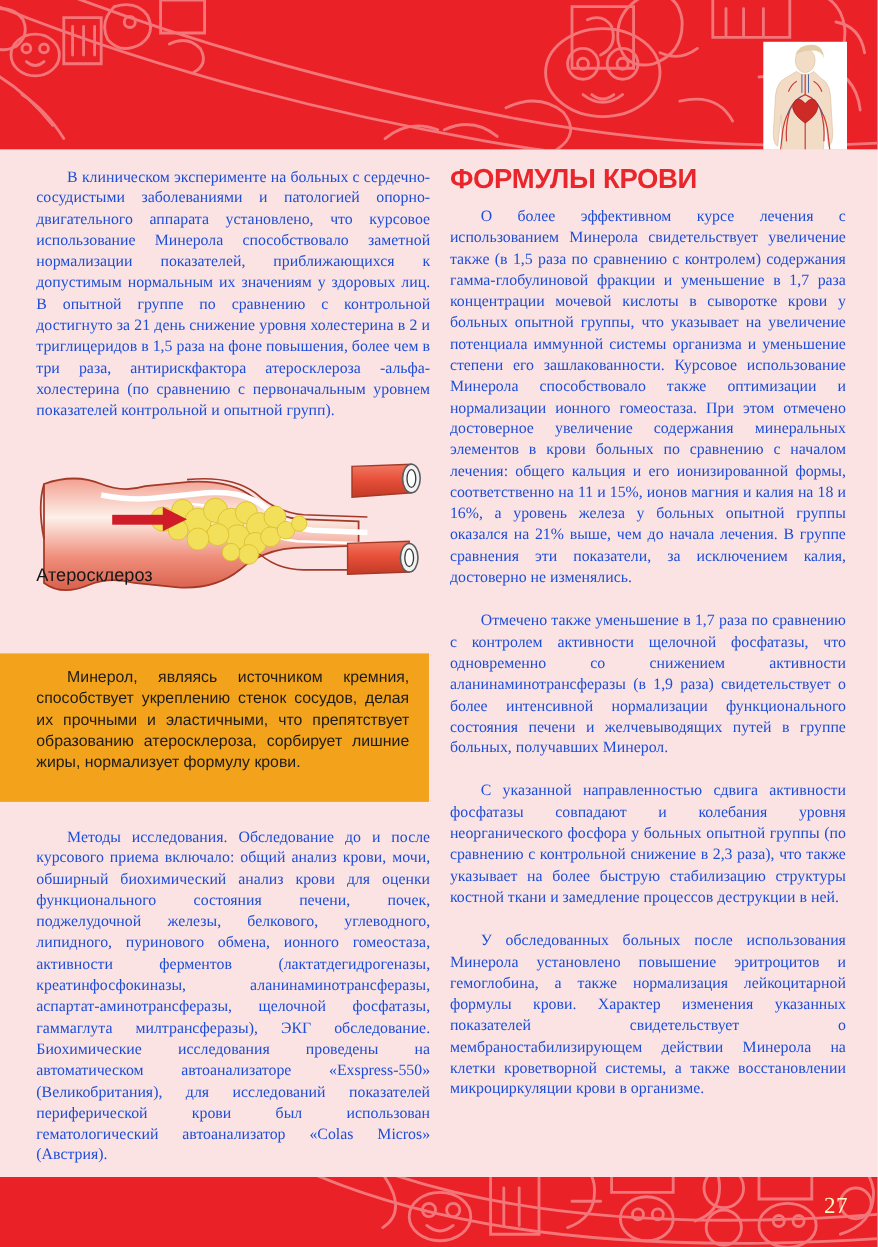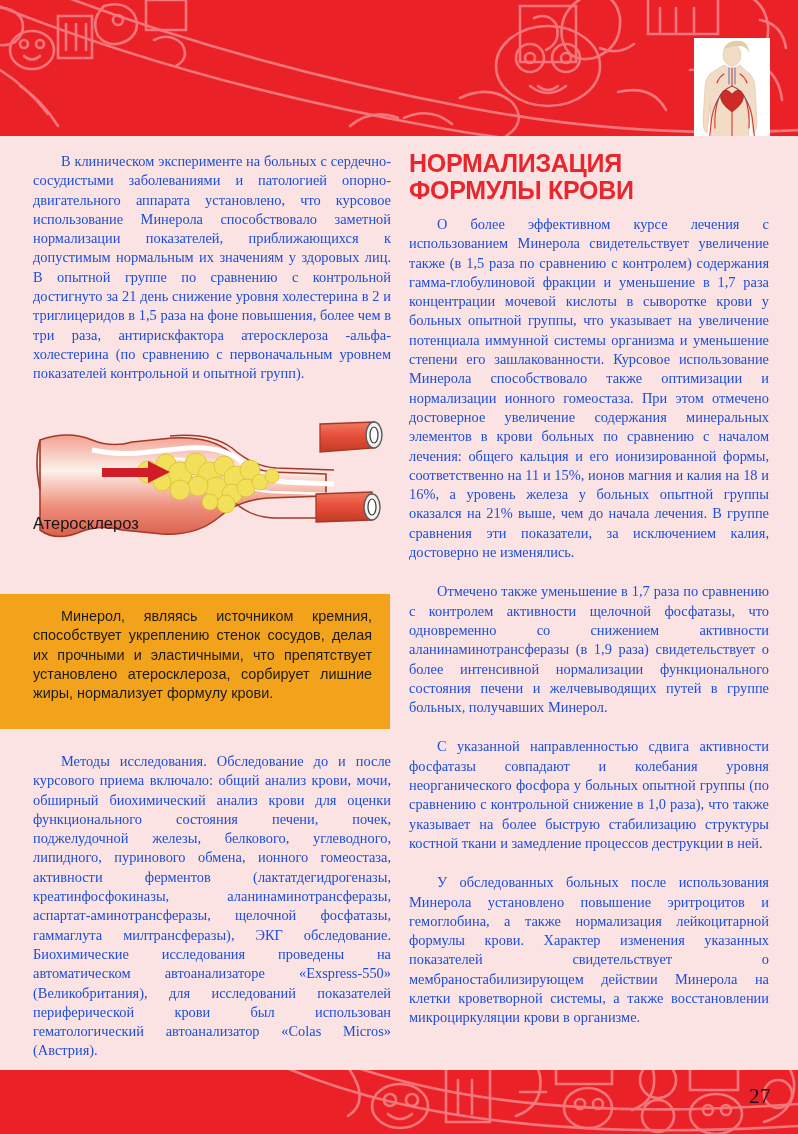--- a/index.html
+++ b/index.html
@@ -53,21 +53,21 @@
   }
   .footer-deco {
     position: absolute;
     left: 0; top: 0;
     width: 798px; height: 64px;
   }
   .page-number {
     position: absolute;
     right: 27px;
     top: 14px;
-    color: #0f172a;
+    color: #fef9c3;
     font-size: 21px;
     font-family: "Liberation Serif", serif;
     letter-spacing: 0.5px;
   }
 
   
   .anatomy-box {
     position: absolute;
     left: 694px;
     top: 38px;
@@ -330,36 +330,35 @@
       </g>
 
       <path d="M 20 24 q -6 20 0 50" fill="none" stroke="#a33a28" stroke-width="1.6"></path>
     </svg>
   </div>
 
   <div class="figure-caption">Атеросклероз</div>
 
   <div class="callout">
     <div class="callout-inner">
-      <p>Минерол, являясь источником кремния, способствует укреплению стенок сосудов, делая их прочными и эластичными, что препятствует установлено атеросклероза, сорбирует лишние жиры, нормализует формулу крови.</p>
+      <p>Минерол, являясь источником кремния, способствует укреплению стенок сосудов, делая их прочными и эластичными, что препятствует образованию атеросклероза, сорбирует лишние жиры, нормализует формулу крови.</p>
     </div>
   </div>
 
   <div class="lower-left">
     <p class="body-text">Методы исследования. Обследование до и после курсового приема включало: общий анализ крови, мочи, обширный биохимический анализ крови для оценки функционального состояния печени, почек, поджелудочной железы, белкового, углеводного, липидного, пуринового обмена, ионного гомеостаза, активности ферментов (лактатдегидрогеназы, креатинфосфокиназы, аланинаминотрансферазы, аспартат-аминотрансферазы, щелочной фосфатазы, гаммаглута милтрансферазы), ЭКГ обследование. Биохимические исследования проведены на автоматическом автоанализаторе «Exspress-550» (Великобритания), для исследований показателей периферической крови был использован гематологический автоанализатор «Colas Micros» (Австрия).</p>
   </div>
 
   <div class="col-right">
     <h1 class="section-heading">
-      <span>НОРМАЛИЗАЦИЯ</span>
       <span>ФОРМУЛЫ КРОВИ</span>
     </h1>
     <p class="body-text">О более эффективном курсе лечения с использованием Минерола свидетельствует увеличение также (в 1,5 раза по сравнению с контролем) содержания гамма-глобулиновой фракции и уменьшение в 1,7 раза концентрации мочевой кислоты в сыворотке крови у больных опытной группы, что указывает на увеличение потенциала иммунной системы организма и уменьшение степени его зашлакованности. Курсовое использование Минерола способствовало также оптимизации и нормализации ионного гомеостаза. При этом отмечено достоверное увеличение содержания минеральных элементов в крови больных по сравнению с началом лечения: общего кальция и его ионизированной формы, соответственно на 11 и 15%, ионов магния и калия на 18 и 16%, а уровень железа у больных опытной группы оказался на 21% выше, чем до начала лечения. В группе сравнения эти показатели, за исключением калия, достоверно не изменялись.</p>
     <p class="body-text">Отмечено также уменьшение в 1,7 раза по сравнению с контролем активности щелочной фосфатазы, что одновременно со снижением активности аланинаминотрансферазы (в 1,9 раза) свидетельствует о более интенсивной нормализации функционального состояния печени и желчевыводящих путей в группе больных, получавших Минерол.</p>
-    <p class="body-text">С указанной направленностью сдвига активности фосфатазы совпадают и колебания уровня неорганического фосфора у больных опытной группы (по сравнению с контрольной снижение в 1,0 раза), что также указывает на более быструю стабилизацию структуры костной ткани и замедление процессов деструкции в ней.</p>
+    <p class="body-text">С указанной направленностью сдвига активности фосфатазы совпадают и колебания уровня неорганического фосфора у больных опытной группы (по сравнению с контрольной снижение в 2,3 раза), что также указывает на более быструю стабилизацию структуры костной ткани и замедление процессов деструкции в ней.</p>
     <p class="body-text">У обследованных больных после  использования Минерола установлено повышение эритроцитов и гемоглобина, а также нормализация лейкоцитарной формулы крови. Характер изменения указанных показателей свидетельствует о мембраностабилизирующем действии Минерола на клетки кроветворной системы, а также восстановлении  микроциркуляции крови в организме.</p>
   </div>
 
   <div class="footer-band">
     <svg class="footer-deco" viewBox="0 0 798 64" preserveAspectRatio="none">
       <g fill="none" stroke="#f2767a" stroke-width="2.6" stroke-linecap="round">
 
         <path d="M 230 -30 Q 420 80 798 56"></path>
         <path d="M 270 -40 Q 450 60 798 34"></path>
 

